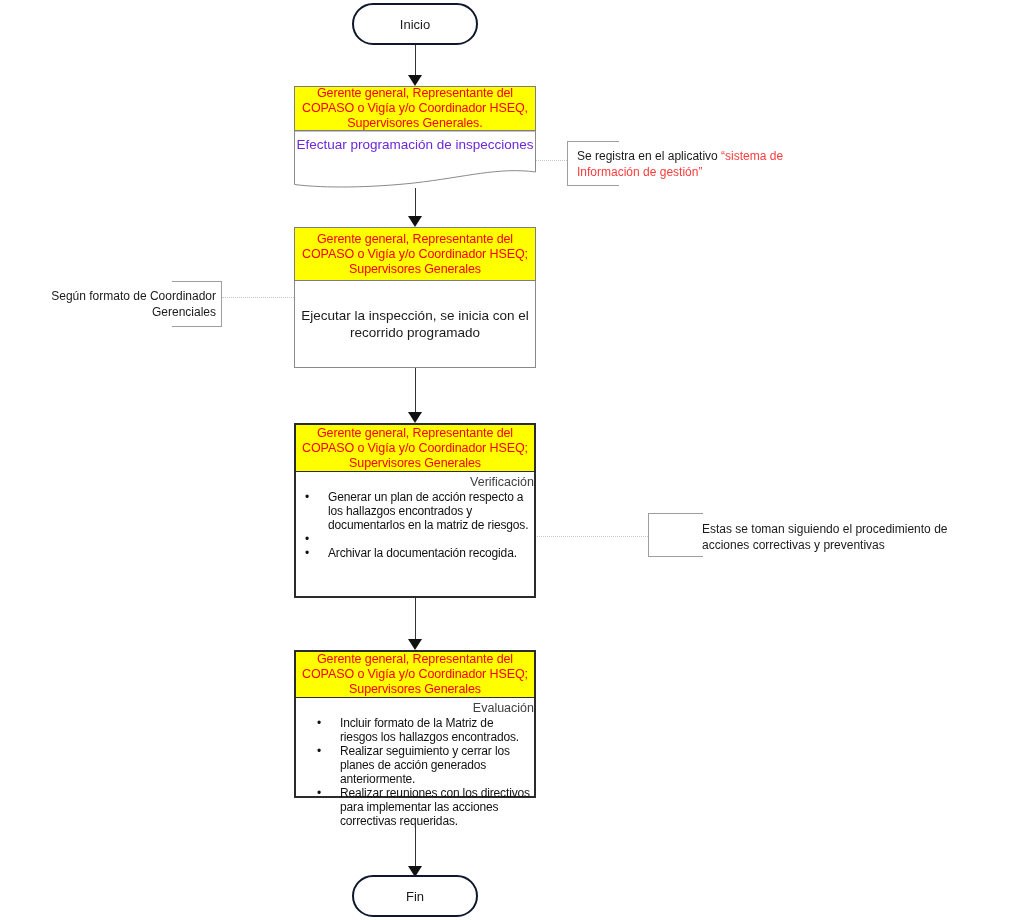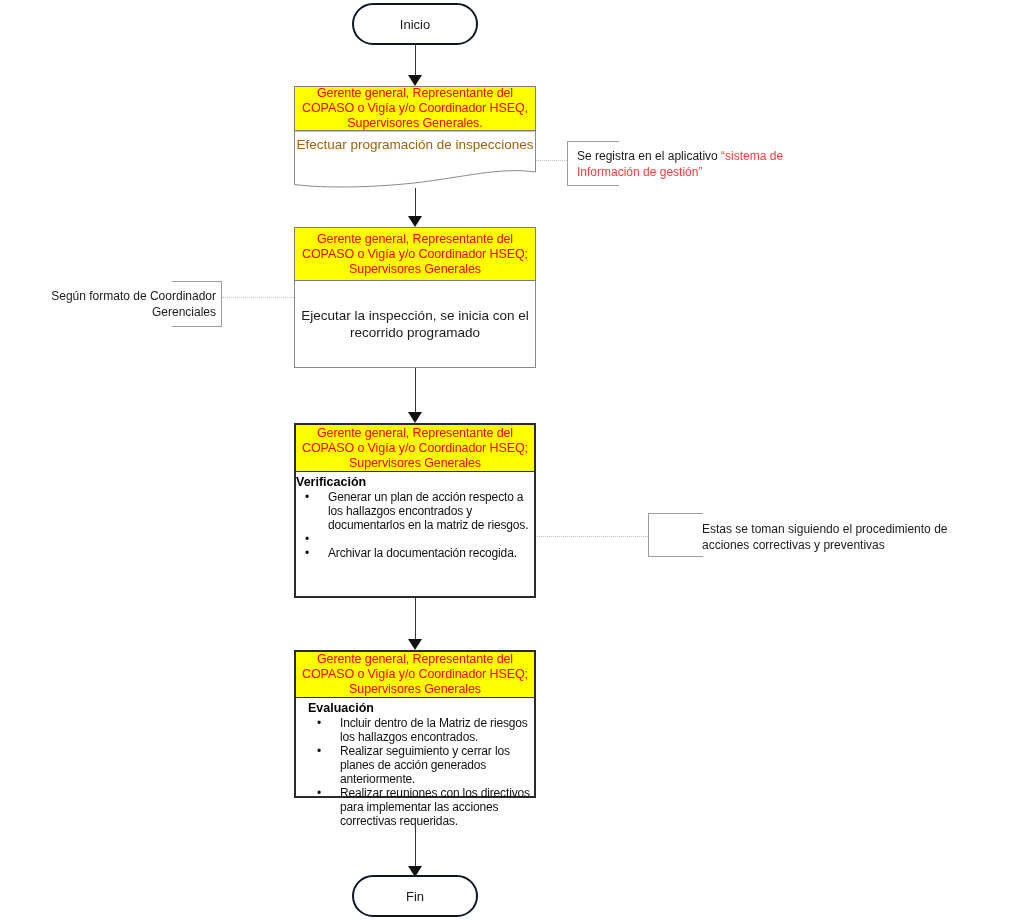--- a/index.html
+++ b/index.html
@@ -53,41 +53,41 @@
     line-height: 17px;
     text-align: center;
     display: flex;
     align-items: center;
     justify-content: center;
     padding: 2px 4px;
   }
   .node.dark .node-body { border: 2px solid #2b2b2b; border-top: none; display: block; text-align: left; padding: 2px 0 0 0; }
 
   .body-title {
-    font-weight: bold;
+    font-weight: normal;
     font-size: 12.5px;
     line-height: 16px;
-    text-align: left;
-    color: #000000;
+    text-align: right;
+    color: #404040;
   }
   .bullet-row { display: flex; font-size: 12px; line-height: 14px; letter-spacing: -0.15px; color: #111; }
   .bullet-mark { width: 32px; padding-left: 9px; flex: none; font-size: 12px; }
   .bullet-text { flex: 1; padding-right: 2px; }
 
   
   .doc-shape { position: relative; width: 242px; height: 58px; }
   .doc-shape svg { display: block; }
   .doc-text {
     position: absolute;
     top: 5px; left: 0;
     width: 100%;
     text-align: center;
     font-size: 13.5px;
     line-height: 17px;
-    color: #a16207;
+    color: #6d28d9;
   }
 
   
   .varrow { position: absolute; width: 14px; }
   .varrow .shaft { position: absolute; left: 50%; top: 0; bottom: 9px; width: 1px; background: #333; }
   .varrow .head {
     position: absolute; bottom: 0; left: 50%; transform: translateX(-50%);
     width: 0; height: 0;
     border-left: 7px solid transparent;
     border-right: 7px solid transparent;
@@ -180,21 +180,21 @@
     <div class="shaft"></div>
     <div class="head"></div>
   </div>
 
   <div class="node dark" style="left:294px; top:650px;">
     <div class="node-header" style="height:48px;">Gerente general, Representante del COPASO o Vigía y/o Coordinador HSEQ; Supervisores Generales</div>
     <div class="node-body" style="height:100px;padding-left:12px;">
       <div class="body-title">Evaluación</div>
       <div class="bullet-row">
         <div class="bullet-mark">•</div>
-        <div class="bullet-text">Incluir dentro de la Matriz de riesgos los hallazgos encontrados.</div>
+        <div class="bullet-text">Incluir formato de la Matriz de riesgos los hallazgos encontrados.</div>
       </div>
       <div class="bullet-row">
         <div class="bullet-mark">•</div>
         <div class="bullet-text">Realizar seguimiento y cerrar los planes de acción generados anteriormente.</div>
       </div>
       <div class="bullet-row">
         <div class="bullet-mark">•</div>
         <div class="bullet-text">Realizar reuniones con los directivos para implementar las acciones correctivas requeridas.</div>
       </div>
     </div>

